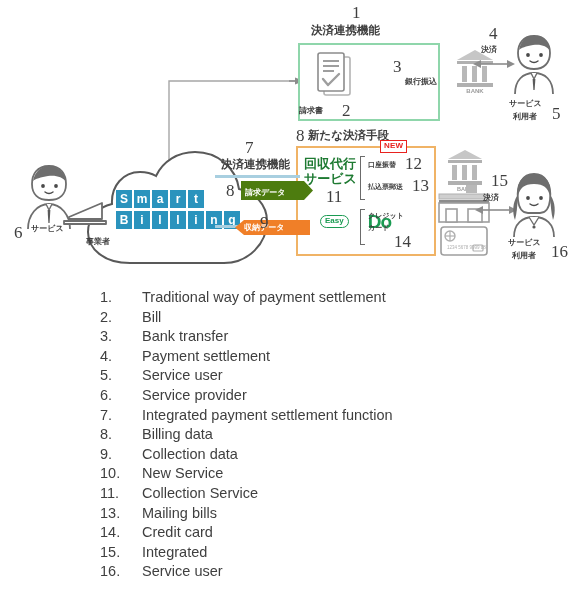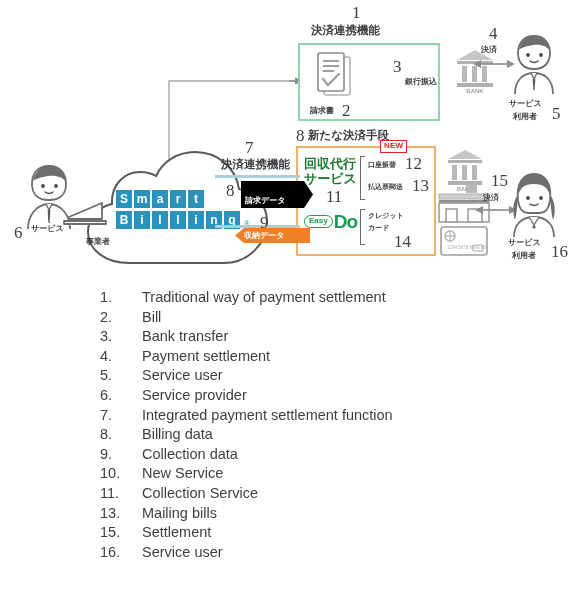--- a/index.html
+++ b/index.html
@@ -80,22 +80,22 @@
     height: 15px;
     display: flex;
     align-items: center;
     color: #ffffff;
     font-family: "DejaVu Sans", sans-serif;
     font-size: 8px;
     font-weight: bold;
     white-space: nowrap;
   }
   .arrow-right {
-    background: #000000;
-    padding: 12px 8px 0 4px;
+    background: #4d7c0f;
+    padding: 4px 8px 0 4px;
     clip-path: polygon(0 0, calc(100% - 9px) 0, 100% 50%, calc(100% - 9px) 100%, 0 100%);
   }
   .arrow-left {
     background: #f07f28;
     padding: 0 4px 0 9px;
     clip-path: polygon(9px 0, 100% 0, 100% 100%, 9px 100%, 0 50%);
   }
 
   
   .blue-bar { background: #a8cfe0; height: 3px; }
@@ -119,21 +119,21 @@
     color: #1e7a32;
     font-family: "DejaVu Sans", sans-serif;
     font-size: 13px;
     font-weight: bold;
     line-height: 1.12;
     white-space: nowrap;
   }
 
   
   .easydo {
-    display: flex; align-items: center; gap: 1px;
+    display: flex; align-items: center; gap: 19px; margin-left: 16px;
   }
   .easydo-oval {
     border: 1.5px solid #1a9b52;
     border-radius: 999px;
     color: #1a9b52;
     font-family: "Liberation Sans", sans-serif;
     font-size: 8px;
     font-weight: bold;
     padding: 1px 4px 2px 4px;
     line-height: 1;
@@ -195,21 +195,21 @@
 
   <svg class="abs" style="left:312px;top:52px;width:44px;height:52px;" viewBox="0 0 44 52">
     <rect x="12" y="5" width="26" height="38" rx="2" fill="#ffffff" stroke="#b3b3b3" stroke-width="1.6"></rect>
     <rect x="6" y="1" width="26" height="38" rx="2" fill="#ffffff" stroke="#8c8c8c" stroke-width="1.6"></rect>
     <line x1="11" y1="9" x2="27" y2="9" stroke="#9e9e9e" stroke-width="2"></line>
     <line x1="11" y1="14" x2="27" y2="14" stroke="#9e9e9e" stroke-width="2"></line>
     <line x1="11" y1="19" x2="22" y2="19" stroke="#9e9e9e" stroke-width="2"></line>
     <path d="M11,27 L16,33 L27,22" fill="none" stroke="#9e9e9e" stroke-width="2.4" stroke-linecap="round" stroke-linejoin="round"></path>
   </svg>
 
-  <div class="abs jp jp-small" style="left:310px;top:106px;text-align:center;">請求書</div>
+  <div class="abs jp jp-small" style="left:299px;top:106px;text-align:center;">請求書</div>
   <div class="abs callout" style="left:342px;top:102px;">2</div>
 
   <div class="abs callout" style="left:393px;top:58px;">3</div>
   <div class="abs jp jp-small" style="left:376px;top:77px;padding-left:29px;">銀行振込</div>
 
   <svg class="abs" style="left:455px;top:48px;width:40px;height:46px;" viewBox="0 0 40 46">
     <polygon points="20,2 38,12 2,12" fill="#c6c6c6"></polygon>
     <rect x="2" y="13" width="36" height="3" fill="#b0b0b0"></rect>
     <rect x="7" y="18" width="5" height="16" fill="#b8b8b8"></rect>
     <rect x="17" y="18" width="5" height="16" fill="#b8b8b8"></rect>
@@ -427,20 +427,24 @@
   </div>
   <div class="legend-row">
     <span class="legend-num wide">11.</span>
     <span class="legend-text">Collection Service</span>
   </div>
   <div class="legend-row">
     <span class="legend-num wide">13.</span>
     <span class="legend-text">Mailing bills</span>
   </div>
   <div class="legend-row">
+    <span class="legend-num wide">14.</span>
+    <span class="legend-text">Credit card</span>
+  </div>
+  <div class="legend-row">
     <span class="legend-num wide">15.</span>
-    <span class="legend-text">Settlement</span>
+    <span class="legend-text">Integrated</span>
   </div>
   <div class="legend-row">
     <span class="legend-num wide">16.</span>
     <span class="legend-text">Service user</span>
   </div>
 </div>
 
 </body></html>

